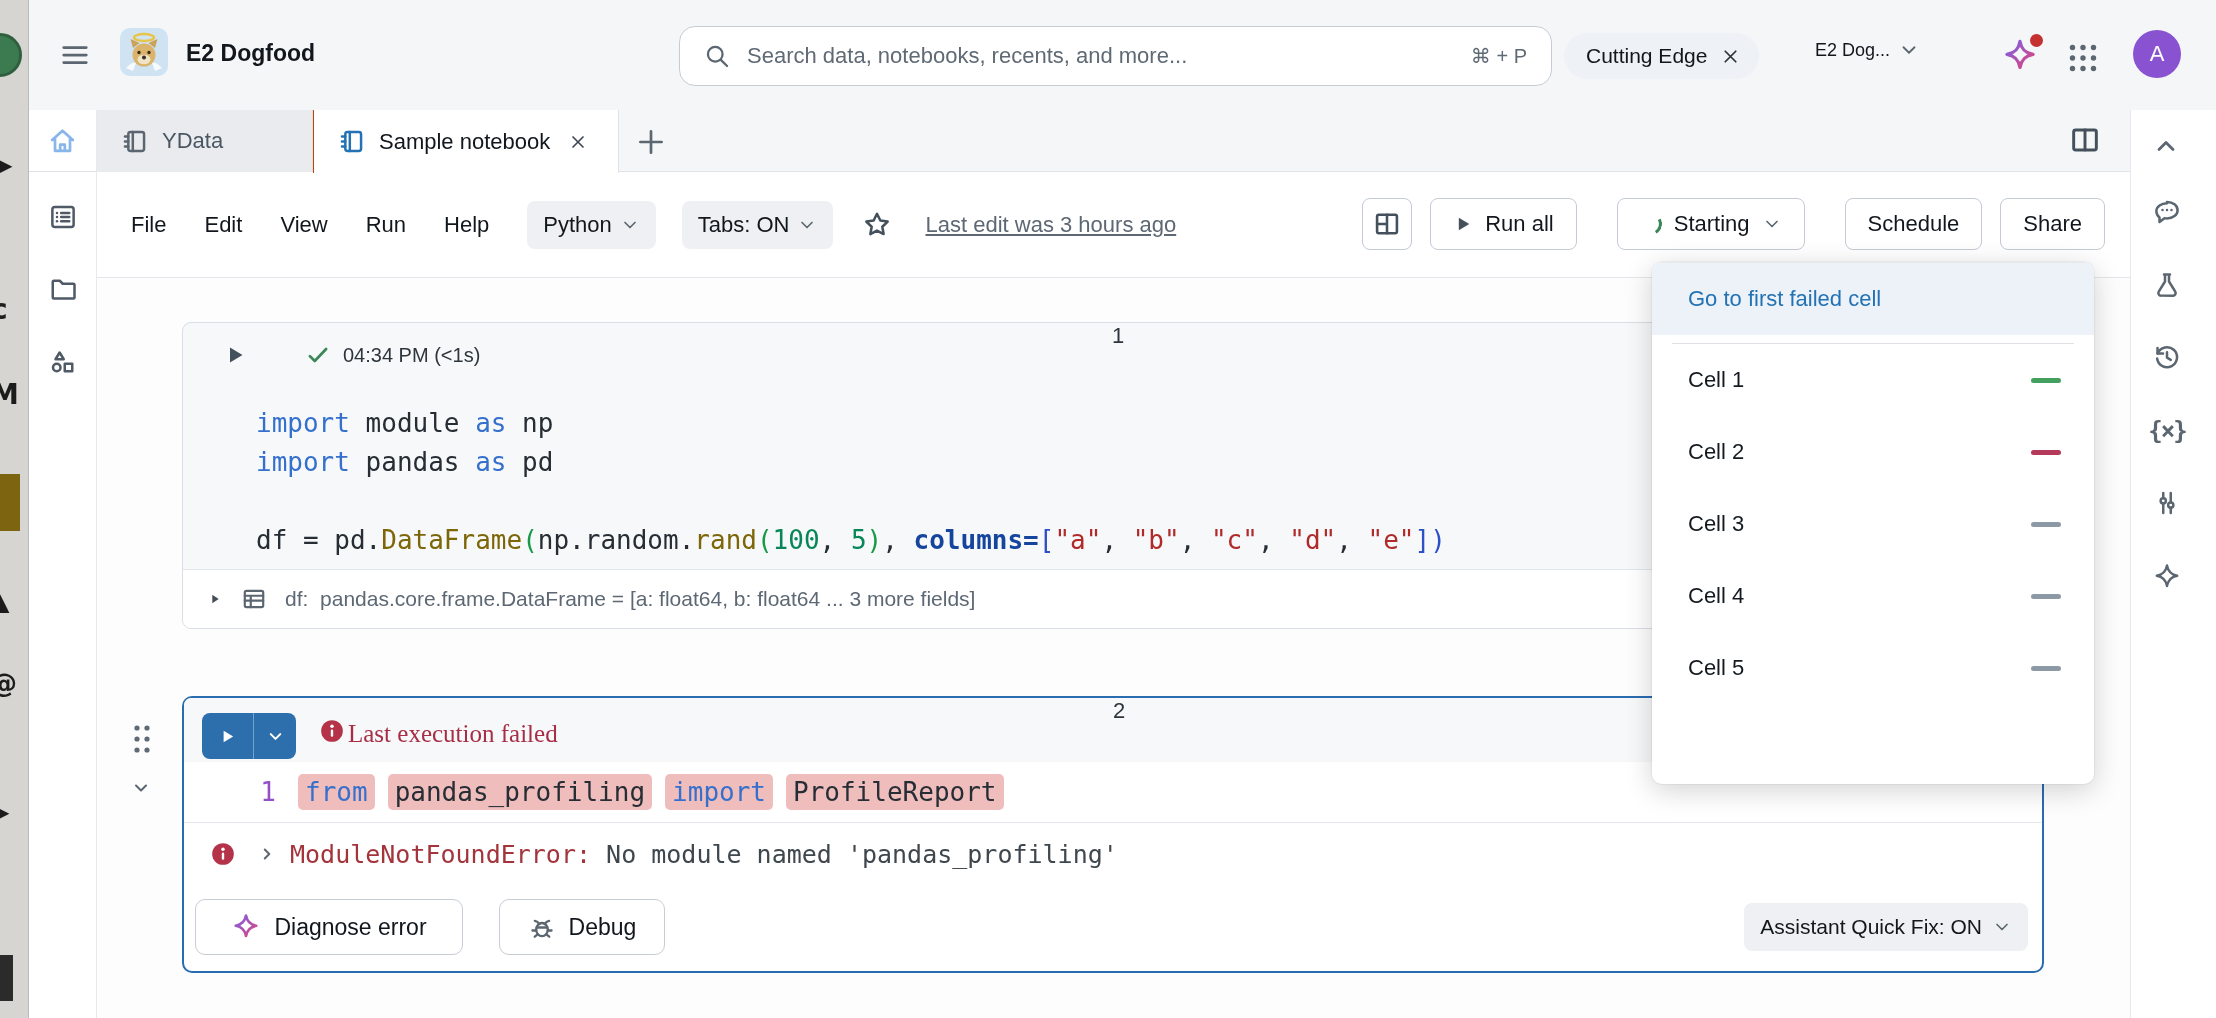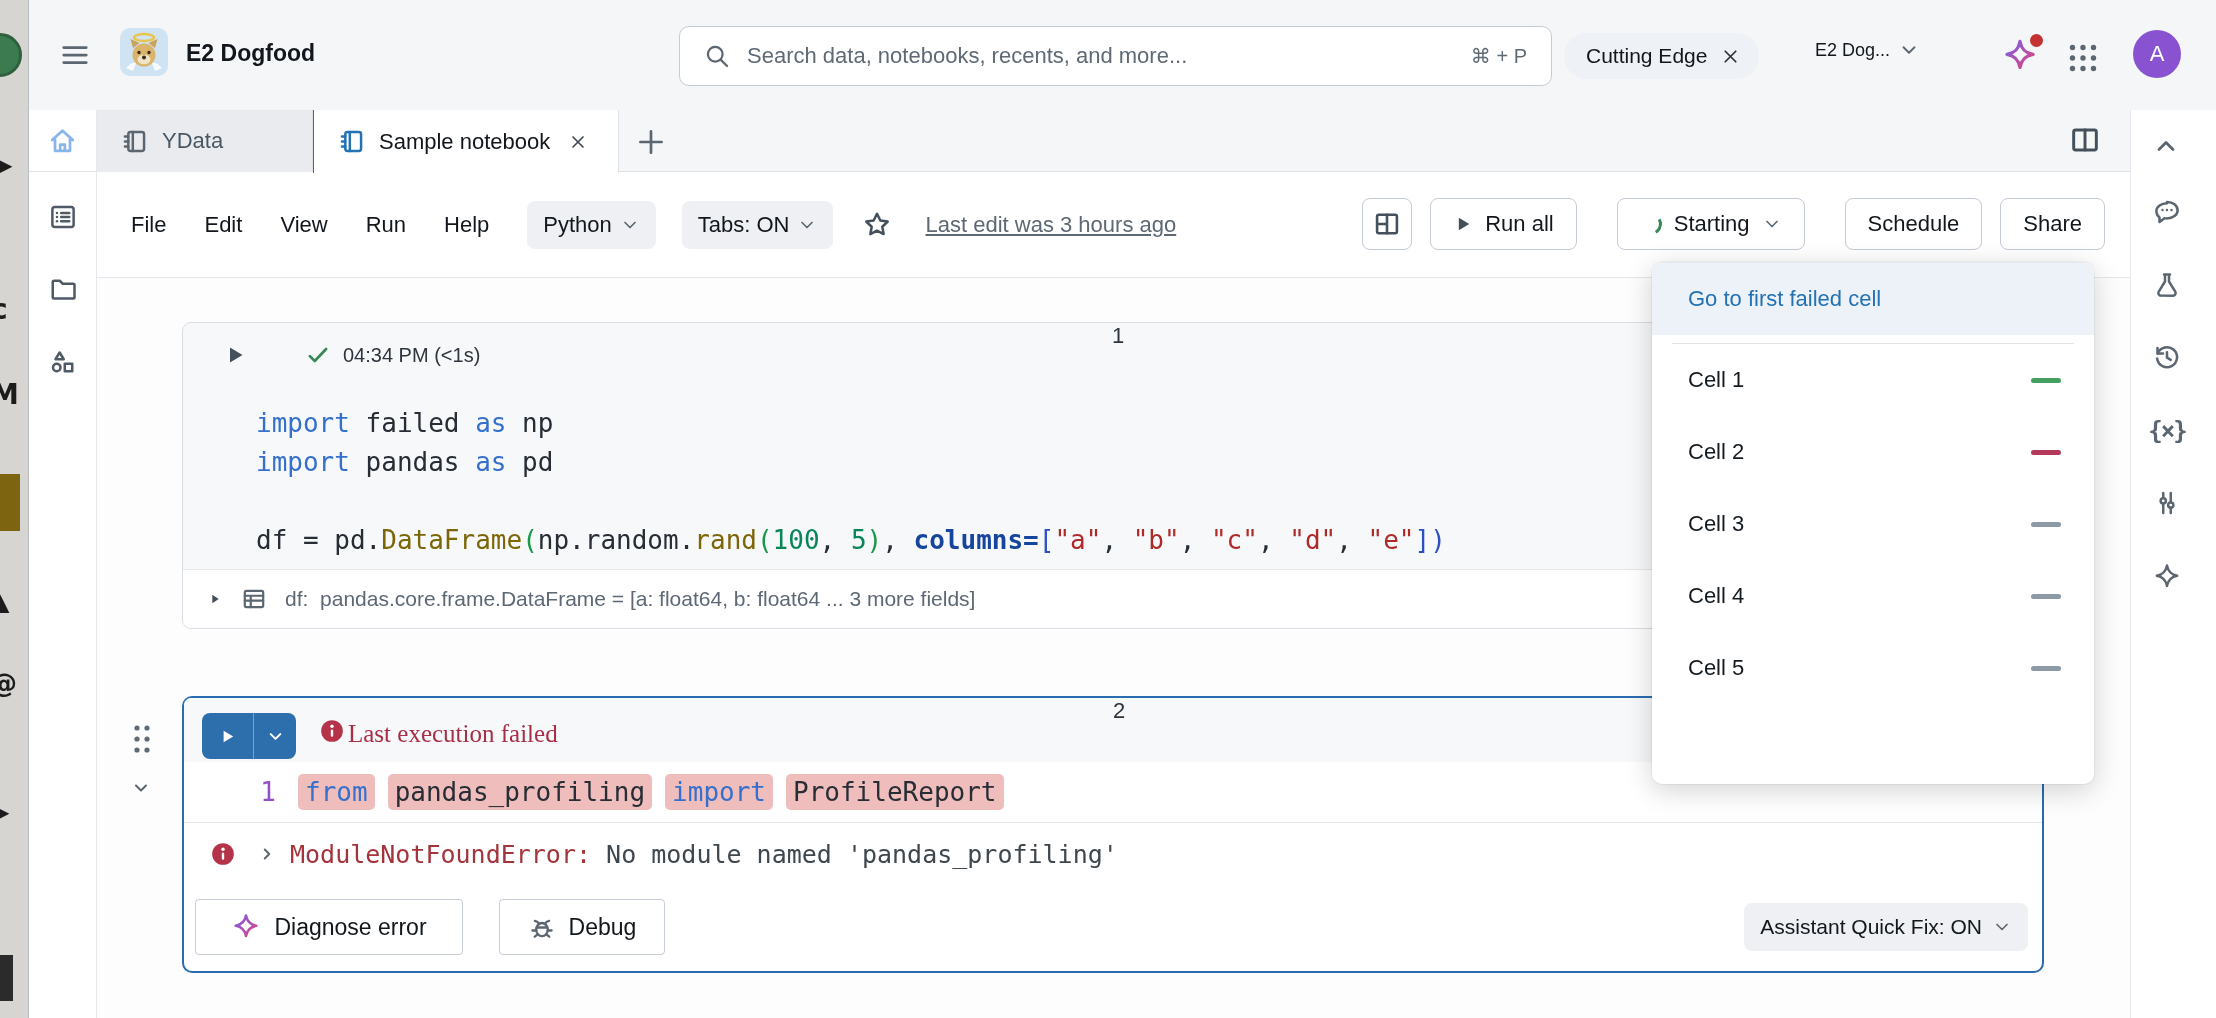--- a/index.html
+++ b/index.html
@@ -13,21 +13,21 @@
   .edge-olive { position:absolute; left:0; top:474px; width:20px; height:57px; background:#7c6410; }
   .edge-dark  { position:absolute; left:0; top:955px; width:13px; height:46px; background:#2b2b2b; }
 
   .app { position:absolute; left:28px; top:0; width:2188px; height:1018px; background:#f0abfc; border-left:1px solid #b9bcbf; }
 
   
   .hdr { position:absolute; left:0; top:0; width:100%; height:110px; background:#f5f6f8; }
   .hamburger { position:absolute; left:29px; top:40px; width:34px; height:30px; cursor:pointer; }
   .doge { position:absolute; left:91px; top:28px; width:48px; height:48px; border-radius:10px; overflow:hidden; }
   .ws-title { position:absolute; left:157px; top:40px; font-size:23px; font-weight:700; color:#11171c; }
-  .search { position:absolute; left:650px; top:26px; width:873px; height:60px; background:#fff; border:1px solid #c6ccd4; border-radius:10px; display:flex; align-items:center; padding:0 24px; cursor:text; }
+  .search { position:absolute; left:650px; top:26px; width:873px; height:60px; background:#fff; border:1px solid #c6ccd4; border-radius:16px; display:flex; align-items:center; padding:0 24px; cursor:text; }
   .search .ph { margin-left:16px; font-size:22px; color:#5f6a75; flex:1; }
   .search .sc { font-size:20px; color:#5f6a75; }
   .chip { position:absolute; left:1535px; top:33px; height:46px; background:#eef1f6; border-radius:23px; display:flex; align-items:center; padding:0 18px 0 22px; gap:13px; }
   .chip span { font-size:21px; color:#11171c; }
   .ws-select { position:absolute; left:1786px; top:39px; display:flex; align-items:center; gap:8px; cursor:pointer; }
   .ws-select span { font-size:18px; color:#11171c; }
   .spark-btn { position:absolute; left:1972px; top:37px; width:40px; height:40px; cursor:pointer; }
   .spark-dot { position:absolute; right:-2px; top:-3px; width:13px; height:13px; border-radius:50%; background:#c53030; }
   .apps-btn { position:absolute; left:2036px; top:40px; width:36px; height:36px; cursor:pointer; }
   .avatar { position:absolute; left:2104px; top:30px; width:48px; height:48px; border-radius:50%; background:#8952d1; color:#fff; font-size:22px; display:flex; align-items:center; justify-content:center; cursor:pointer; }
@@ -94,21 +94,21 @@
   .c2-status { position:absolute; left:164px; top:22px; font-size:25px; color:#a82e46;font-family:Liberation Serif, serif; }
   .c2-coderow { position:absolute; left:0; top:64px; right:0; height:60px; display:flex; align-items:center; }
   .lnum { position:absolute; left:66px; width:26px; text-align:right; font:26px "DejaVu Sans Mono", monospace; color:#9150c8; }
   .c2-code { position:absolute; left:114px; font:26px "DejaVu Sans Mono", monospace; white-space:pre; }
   .c2-errrow { position:absolute; left:0; top:124px; right:0; height:64px; border-top:1px solid #e4e8ec; }
   .err-info { position:absolute; left:26px; top:18px; width:26px; height:26px; }
   .err-chev { position:absolute; left:74px; top:22px; width:18px; height:18px; cursor:pointer; }
   .err-text { position:absolute; left:106px; top:17px; font:25px "DejaVu Sans Mono", monospace; color:#3f474e; white-space:pre; }
   .err-text b { font-weight:400; color:#a4343c; }
   .c2-btnrow { position:absolute; left:0; bottom:0; right:0; height:84px; }
-  .btn2 { position:absolute; top:12px; height:56px; background:#fff; border:1px solid #c6cdd5; border-radius:4px; display:flex; align-items:center; justify-content:center; gap:13px; cursor:pointer; }
+  .btn2 { position:absolute; top:12px; height:56px; background:#fff; border:1px solid #c6cdd5; border-radius:10px; display:flex; align-items:center; justify-content:center; gap:13px; cursor:pointer; }
   .btn2 span { font-size:23px; color:#11171c; }
   .b-diag { left:11px; width:268px; }
   .b-debug { left:315px; width:166px; }
   .quickfix { position:absolute; right:14px; top:16px; height:48px; background:#eef0f3; border-radius:8px; display:flex; align-items:center; padding:0 16px; gap:10px; cursor:pointer; }
   .quickfix span { font-size:21px; color:#11171c; }
 
   .gutter-dots { position:absolute; left:33px; top:445px; width:24px; height:32px; cursor:grab; }
   .gutter-chev { position:absolute; left:31px; top:500px; width:26px; height:20px; cursor:pointer; }
 
   
@@ -398,21 +398,21 @@
           </div>
           <div class="c1-check">
             <svg class="ic" width="26" height="26" viewBox="0 0 24 24" style="stroke:#3a8757;stroke-width:2.5">
                 <path d="M4.5 13l4.5 4.5L19.5 6.5"></path>
               </svg>
           </div>
           <span class="c1-time">04:34 PM (&lt;1s)</span>
           <span class="cell-num">1</span>
         </div>
         <div class="code" id="c1code">
-            <div class="code-line"><span class="tk-kw">import</span><span class="tk-p"> failed </span><span class="tk-kw">as</span><span class="tk-p"> np</span></div>
+            <div class="code-line"><span class="tk-kw">import</span><span class="tk-p"> module </span><span class="tk-kw">as</span><span class="tk-p"> np</span></div>
             <div class="code-line"><span class="tk-kw">import</span><span class="tk-p"> pandas </span><span class="tk-kw">as</span><span class="tk-p"> pd</span></div>
             <div class="code-line"></div>
             <div class="code-line"><span class="tk-p">df = pd.</span><span class="tk-fn">DataFrame</span><span class="tk-brg">(</span><span class="tk-p">np.random.</span><span class="tk-fn">rand</span><span class="tk-brg">(</span><span class="tk-num">100</span><span class="tk-p">, </span><span class="tk-num">5</span><span class="tk-brg">)</span><span class="tk-p">, </span><span class="tk-param">columns</span><span class="tk-param">=</span><span class="tk-brb">[</span><span class="tk-str">"a"</span><span class="tk-p">, </span><span class="tk-str">"b"</span><span class="tk-p">, </span><span class="tk-str">"c"</span><span class="tk-p">, </span><span class="tk-str">"d"</span><span class="tk-p">, </span><span class="tk-str">"e"</span><span class="tk-brb">]</span><span class="tk-brb">)</span></div>
           </div>
         <div class="c1-result">
           <svg class="res-caret" viewBox="0 0 24 24">
               <path d="M8 5.5 17.5 12 8 18.5Z" fill="#444e58"></path>
             </svg>
           <svg class="res-icon ic" viewBox="0 0 24 24">
             <rect x="3.5" y="4.5" width="17" height="15" rx="1.5"></rect>

